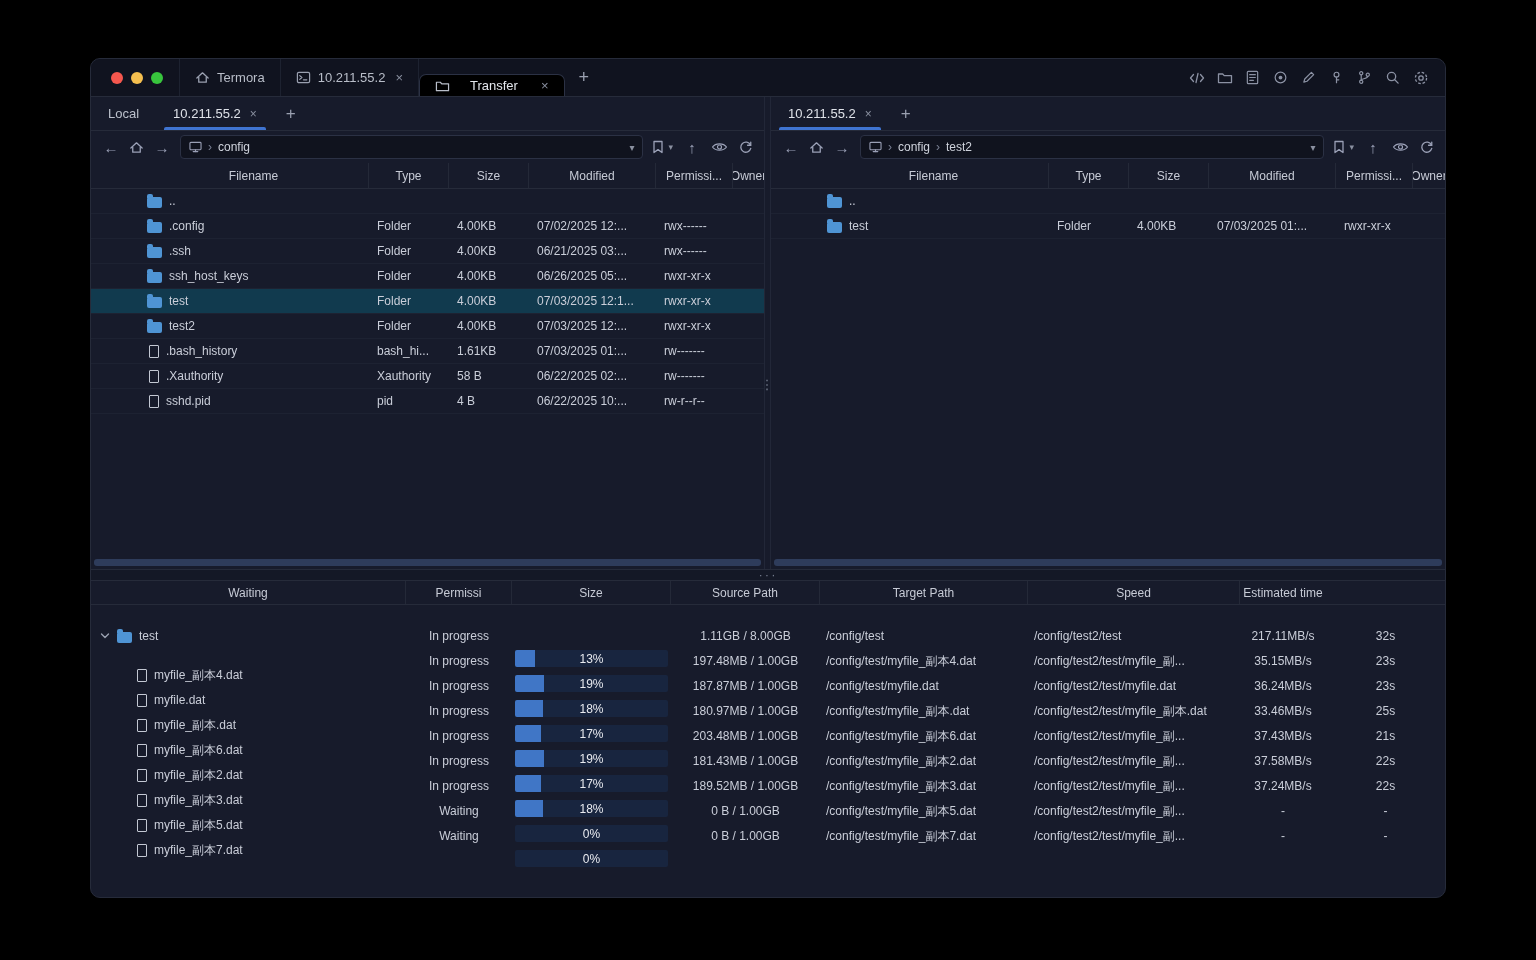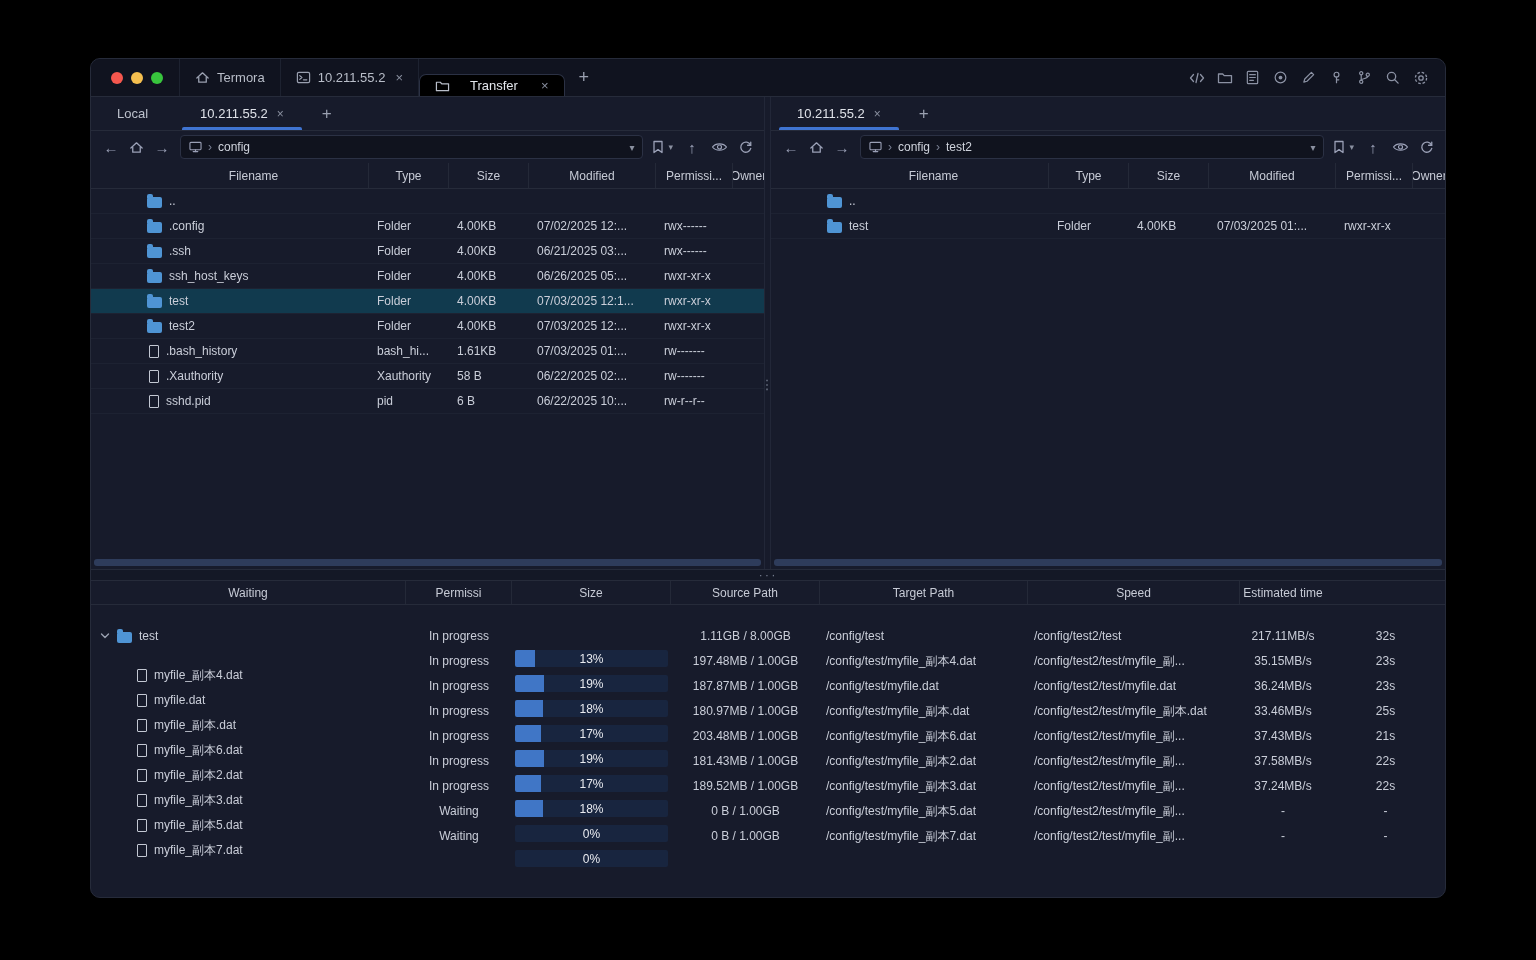--- a/index.html
+++ b/index.html
@@ -23,21 +23,21 @@
   .tb-plus { display:flex; align-items:center; padding:0 14px; color:#9aa0b0; font-size:18px; }
   .tb-icons { margin-left:auto; display:flex; align-items:center; gap:11px; padding-right:16px; color:#8b91a3; }
   .tb-icon { width:17px; height:17px; display:flex; align-items:center; justify-content:center; }
   svg.sicon { display:block; }
   
   .main { height:472px; flex:none; display:grid; grid-template-columns:673px 7px 1fr; }
   .pane { display:flex; flex-direction:column; min-width:0; position:relative; }
   .v-splitter { position:relative; border-left:1px solid #222738; border-right:1px solid #222738; }
   .v-splitter .dots { position:absolute; top:280px; left:50%; transform:translateX(-50%); color:#737a8c; font-size:13px; letter-spacing:1px; }
   .pane-tabs { height:34px; flex:none; display:flex; align-items:stretch; border-bottom:1px solid #262b3a; }
-  .pane-tab { position:relative; display:flex; align-items:center; gap:6px; padding:0 26px; font-size:13px; color:#bcc1cc;text-align:right; }
+  .pane-tab { position:relative; display:flex; align-items:center; gap:6px; padding:0 17px; font-size:13px; color:#bcc1cc;text-align:right; }
   .pane-tab.active { color:#dfe2e9; }
   .pane-tab.active::after { content:""; position:absolute; left:8px; right:8px; bottom:0; height:3px; background:#3f74d1; border-radius:2px 2px 0 0; }
   .pane-tab .tb-close { font-size:12px; }
   .pane-plus { display:flex; align-items:center; padding:0 12px; color:#9aa0b0; font-size:17px; }
   .toolbar { height:32px; flex:none; display:flex; align-items:center; gap:9px; padding:0 11px; color:#9aa0b6; }
   .nav-glyph { font-size:15px; width:18px; text-align:center; flex:none; }
   .path-field { flex:1; min-width:0; height:24px; background:#10131e; border:1px solid #2b3144; border-radius:4px; display:flex; align-items:center; gap:6px; padding:0 8px; font-size:12px; color:#cfd3dc; }
   .path-sep { color:#7a8194; font-size:12px; }
   .field-caret { margin-left:auto; color:#8a90a0; font-size:10px; }
   .tool-group { display:flex; align-items:center; gap:10px; flex:none; }
@@ -315,21 +315,21 @@
           <div class="cell">06/22/2025 02:...</div>
           <div class="cell">rw-------</div>
           <div class="cell"></div>
         </div>
         <div class="ft-row grid6">
           <div class="cell">
               <span class="ico-file"></span>
               <span>sshd.pid</span>
             </div>
           <div class="cell">pid</div>
-          <div class="cell">6 B</div>
+          <div class="cell">4 B</div>
           <div class="cell">06/22/2025 10:...</div>
           <div class="cell">rw-r--r--</div>
           <div class="cell"></div>
         </div>
 
         <div class="hscroll"></div>
       </div>
     </div>
 
     <div class="v-splitter">

